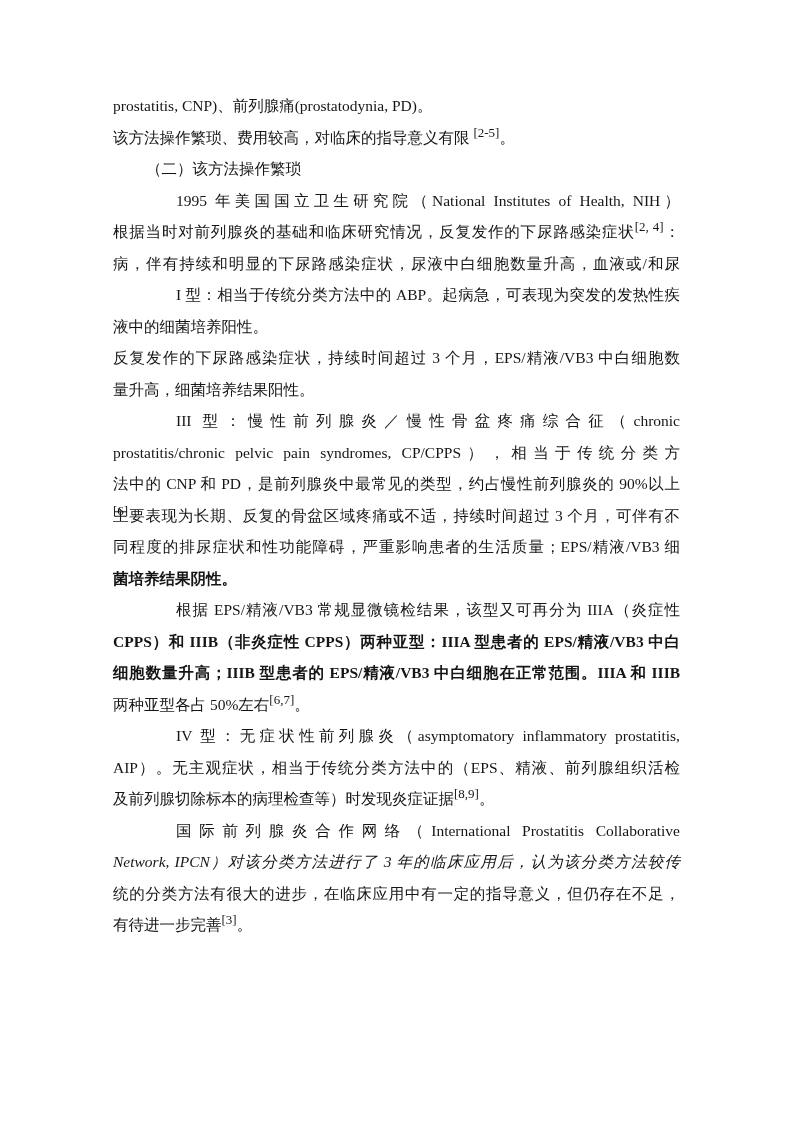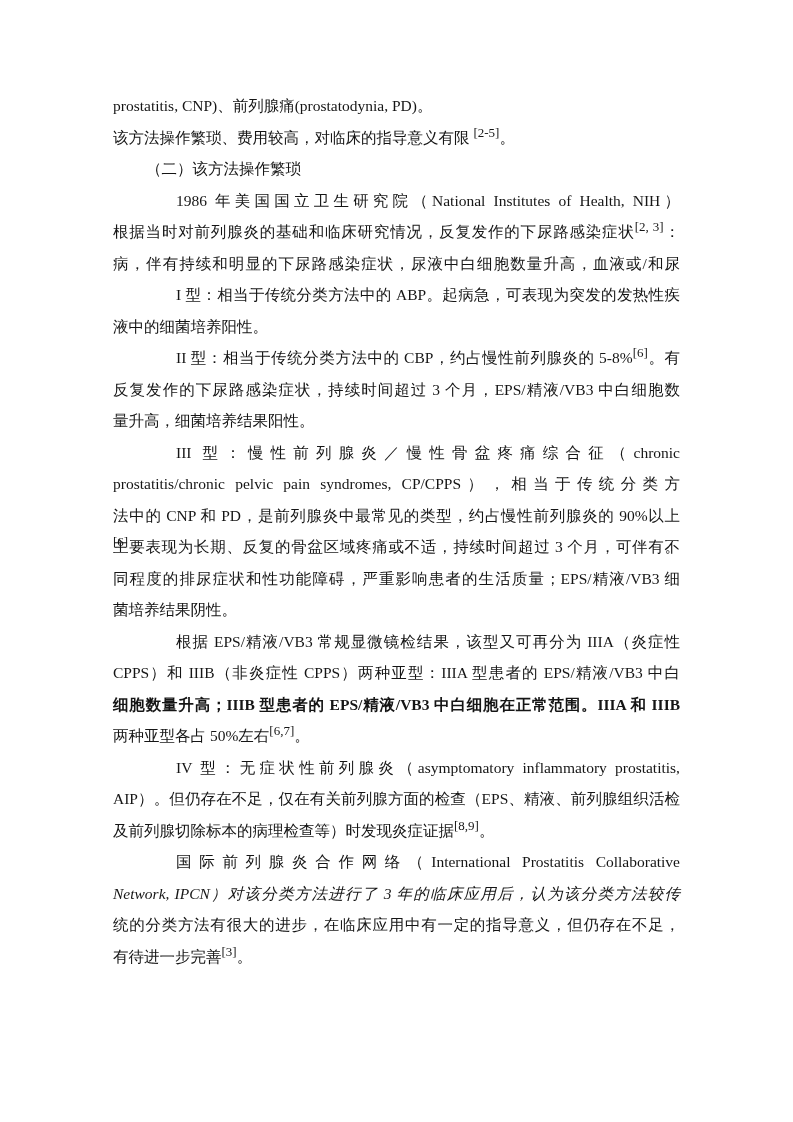--- a/index.html
+++ b/index.html
@@ -39,39 +39,38 @@
   }
 </style>
 </head>
 <body>
 
 <div class="page">
   <div class="content">
       <div class="line" style="text-indent: 0px;"><span>prostatitis, CNP)、前列腺痛(prostatodynia, PD)。</span></div>
       <div class="line" style="text-indent: 0px;"><span>该方法操作繁琐、费用较高，对临床的指导意义有限 </span><sup class="ref">[2-5]</sup><span>。</span></div>
       <div class="line" style="text-indent: 33px;"><span>（二）该方法操作繁琐</span></div>
-      <div class="line just" style="text-indent: 63px;"><span>1986 年美国国立卫生研究院（National Institutes of Health, NIH）</span></div>
-      <div class="line just" style="text-indent: 0px;"><span>根据当时对前列腺炎的基础和临床研究情况，反复发作的下尿路感染症状</span><sup class="ref">[2, 3]</sup><span>：</span></div>
+      <div class="line just" style="text-indent: 63px;"><span>1995 年美国国立卫生研究院（National Institutes of Health, NIH）</span></div>
+      <div class="line just" style="text-indent: 0px;"><span>根据当时对前列腺炎的基础和临床研究情况，反复发作的下尿路感染症状</span><sup class="ref">[2, 4]</sup><span>：</span></div>
       <div class="line just" style="text-indent: 0px;"><span>病，伴有持续和明显的下尿路感染症状，尿液中白细胞数量升高，血液或/和尿</span></div>
       <div class="line just" style="text-indent: 63px;"><span>I 型：相当于传统分类方法中的 ABP。起病急，可表现为突发的发热性疾</span></div>
       <div class="line" style="text-indent: 0px;"><span>液中的细菌培养阳性。</span></div>
-      <div class="line just" style="text-indent: 63px;"><span>II 型：相当于传统分类方法中的 CBP，约占慢性前列腺炎的 5-8%</span><sup class="ref">[6]</sup><span>。有</span></div>
       <div class="line just" style="text-indent: 0px;"><span>反复发作的下尿路感染症状，持续时间超过 3 个月，EPS/精液/VB3 中白细胞数</span></div>
       <div class="line" style="text-indent: 0px;"><span>量升高，细菌培养结果阳性。</span></div>
       <div class="line just" style="text-indent: 63px;"><span>III 型：慢性前列腺炎／慢性骨盆疼痛综合征（chronic</span></div>
       <div class="line just" style="text-indent: 0px;"><span>prostatitis/chronic pelvic pain syndromes, CP/CPPS），相当于传统分类方</span></div>
       <div class="line just" style="text-indent: 0px;"><span>法中的 CNP 和 PD，是前列腺炎中最常见的类型，约占慢性前列腺炎的 90%以上</span><sup class="ref">[6]</sup><span>。</span></div>
       <div class="line just" style="text-indent: 0px;"><span>主要表现为长期、反复的骨盆区域疼痛或不适，持续时间超过 3 个月，可伴有不</span></div>
       <div class="line just" style="text-indent: 0px;"><span>同程度的排尿症状和性功能障碍，严重影响患者的生活质量；EPS/精液/VB3 细</span></div>
-      <div class="line" style="text-indent: 0px;"><span>菌培养结果阴性。</span></div>
+      <div class="line" style="text-indent: 0px; font-weight: bold;"><span>菌培养结果阴性。</span></div>
       <div class="line just" style="text-indent: 63px;"><span>根据 EPS/精液/VB3 常规显微镜检结果，该型又可再分为 IIIA（炎症性</span></div>
-      <div class="line just" style="text-indent: 0px;"><span>CPPS）和 IIIB（非炎症性 CPPS）两种亚型：IIIA 型患者的 EPS/精液/VB3 中白</span></div>
+      <div class="line just" style="text-indent: 0px; font-weight: bold;"><span>CPPS）和 IIIB（非炎症性 CPPS）两种亚型：IIIA 型患者的 EPS/精液/VB3 中白</span></div>
       <div class="line just" style="text-indent: 0px; font-weight: bold;"><span>细胞数量升高；IIIB 型患者的 EPS/精液/VB3 中白细胞在正常范围。IIIA 和 IIIB</span></div>
       <div class="line" style="text-indent: 0px;"><span>两种亚型各占 50%左右</span><sup class="ref">[6,7]</sup><span>。</span></div>
       <div class="line just" style="text-indent: 63px;"><span>IV 型：无症状性前列腺炎（asymptomatory inflammatory prostatitis,</span></div>
-      <div class="line just" style="text-indent: 0px;"><span>AIP）。但仍存在不足，仅在有关前列腺方面的检查（EPS、精液、前列腺组织活检</span></div>
+      <div class="line just" style="text-indent: 0px;"><span>AIP）。无主观症状，相当于传统分类方法中的（EPS、精液、前列腺组织活检</span></div>
       <div class="line" style="text-indent: 0px;"><span>及前列腺切除标本的病理检查等）时发现炎症证据</span><sup class="ref">[8,9]</sup><span>。</span></div>
       <div class="line just" style="text-indent: 63px;"><span>国际前列腺炎合作网络（International Prostatitis Collaborative</span></div>
       <div class="line just" style="text-indent: 0px; font-style: italic;"><span>Network, IPCN）对该分类方法进行了 3 年的临床应用后，认为该分类方法较传</span></div>
       <div class="line just" style="text-indent: 0px;"><span>统的分类方法有很大的进步，在临床应用中有一定的指导意义，但仍存在不足，</span></div>
       <div class="line" style="text-indent: 0px;"><span>有待进一步完善</span><sup class="ref">[3]</sup><span>。</span></div>
     </div>
 </div>
 
 </body></html>

